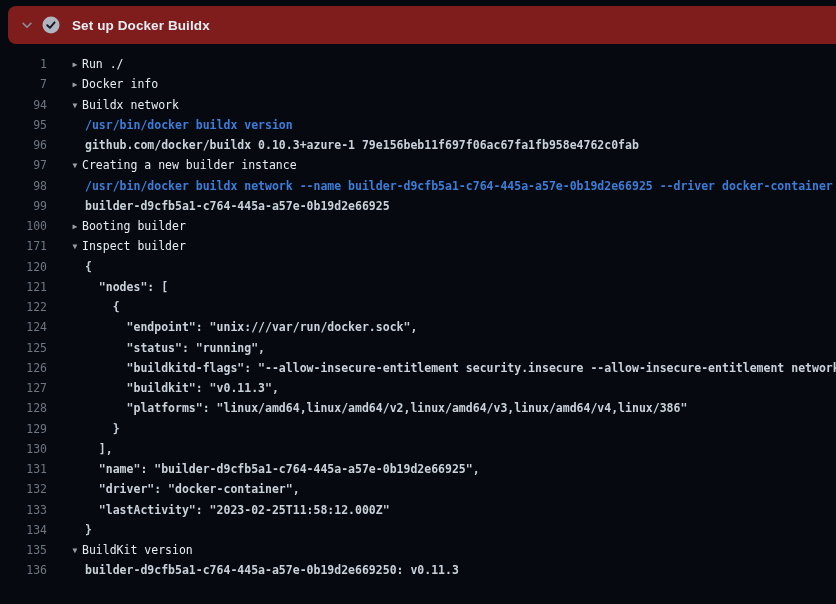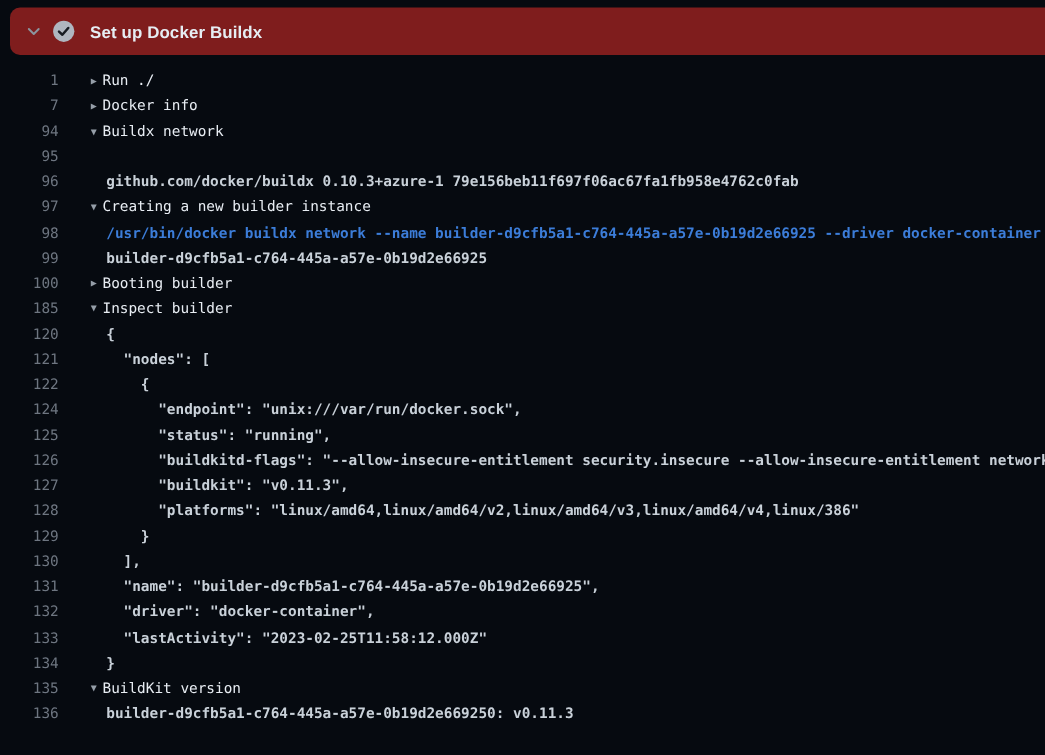--- a/index.html
+++ b/index.html
@@ -92,27 +92,27 @@
         <path d="M5.2 9.3 L7.9 11.8 L12.6 6.4" fill="none" stroke="#171c23" stroke-width="2" stroke-linecap="round" stroke-linejoin="round"></path>
       </svg>
     </span>
     <span class="step-title">Set up Docker Buildx</span>
   </div>
 
   <div class="log" id="log">
       <div class="row grouprow"><span class="gutter">1</span><span class="content"><span class="arrow">▶</span><span class="group-label">Run ./</span></span></div>
       <div class="row grouprow"><span class="gutter">7</span><span class="content"><span class="arrow">▶</span><span class="group-label">Docker info</span></span></div>
       <div class="row grouprow"><span class="gutter">94</span><span class="content"><span class="arrow">▼</span><span class="group-label">Buildx network</span></span></div>
-      <div class="row"><span class="gutter">95</span></div>
+      <div class="row"><span class="gutter">95</span><span class="content plain"><span class="cmd">/usr/bin/docker buildx version</span></span></div>
       <div class="row"><span class="gutter">96</span><span class="content plain"><span class="out">github.com/docker/buildx 0.10.3+azure-1 79e156beb11f697f06ac67fa1fb958e4762c0fab</span></span></div>
       <div class="row grouprow"><span class="gutter">97</span><span class="content"><span class="arrow">▼</span><span class="group-label">Creating a new builder instance</span></span></div>
       <div class="row"><span class="gutter">98</span><span class="content plain"><span class="cmd">/usr/bin/docker buildx network --name builder-d9cfb5a1-c764-445a-a57e-0b19d2e66925 --driver docker-container</span></span></div>
       <div class="row"><span class="gutter">99</span><span class="content plain"><span class="out">builder-d9cfb5a1-c764-445a-a57e-0b19d2e66925</span></span></div>
       <div class="row grouprow"><span class="gutter">100</span><span class="content"><span class="arrow">▶</span><span class="group-label">Booting builder</span></span></div>
-      <div class="row grouprow"><span class="gutter">185</span><span class="content"><span class="arrow">▼</span><span class="group-label">Inspect builder</span></span></div>
+      <div class="row grouprow"><span class="gutter">171</span><span class="content"><span class="arrow">▼</span><span class="group-label">Inspect builder</span></span></div>
       <div class="row"><span class="gutter">120</span><span class="content plain"><span class="out">{</span></span></div>
       <div class="row"><span class="gutter">121</span><span class="content plain"><span class="out">  "nodes": [</span></span></div>
       <div class="row"><span class="gutter">122</span><span class="content plain"><span class="out">    {</span></span></div>
       <div class="row"><span class="gutter">124</span><span class="content plain"><span class="out">      "endpoint": "unix:///var/run/docker.sock",</span></span></div>
       <div class="row"><span class="gutter">125</span><span class="content plain"><span class="out">      "status": "running",</span></span></div>
       <div class="row"><span class="gutter">126</span><span class="content plain"><span class="out">      "buildkitd-flags": "--allow-insecure-entitlement security.insecure --allow-insecure-entitlement network.host",</span></span></div>
       <div class="row"><span class="gutter">127</span><span class="content plain"><span class="out">      "buildkit": "v0.11.3",</span></span></div>
       <div class="row"><span class="gutter">128</span><span class="content plain"><span class="out">      "platforms": "linux/amd64,linux/amd64/v2,linux/amd64/v3,linux/amd64/v4,linux/386"</span></span></div>
       <div class="row"><span class="gutter">129</span><span class="content plain"><span class="out">    }</span></span></div>
       <div class="row"><span class="gutter">130</span><span class="content plain"><span class="out">  ],</span></span></div>

